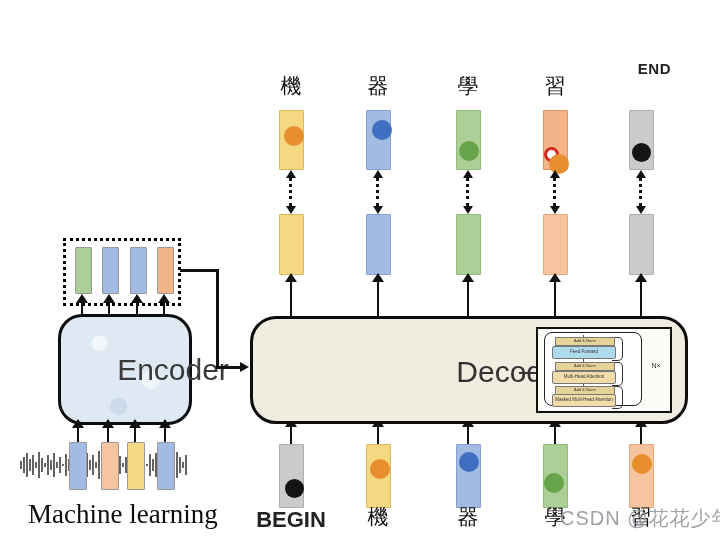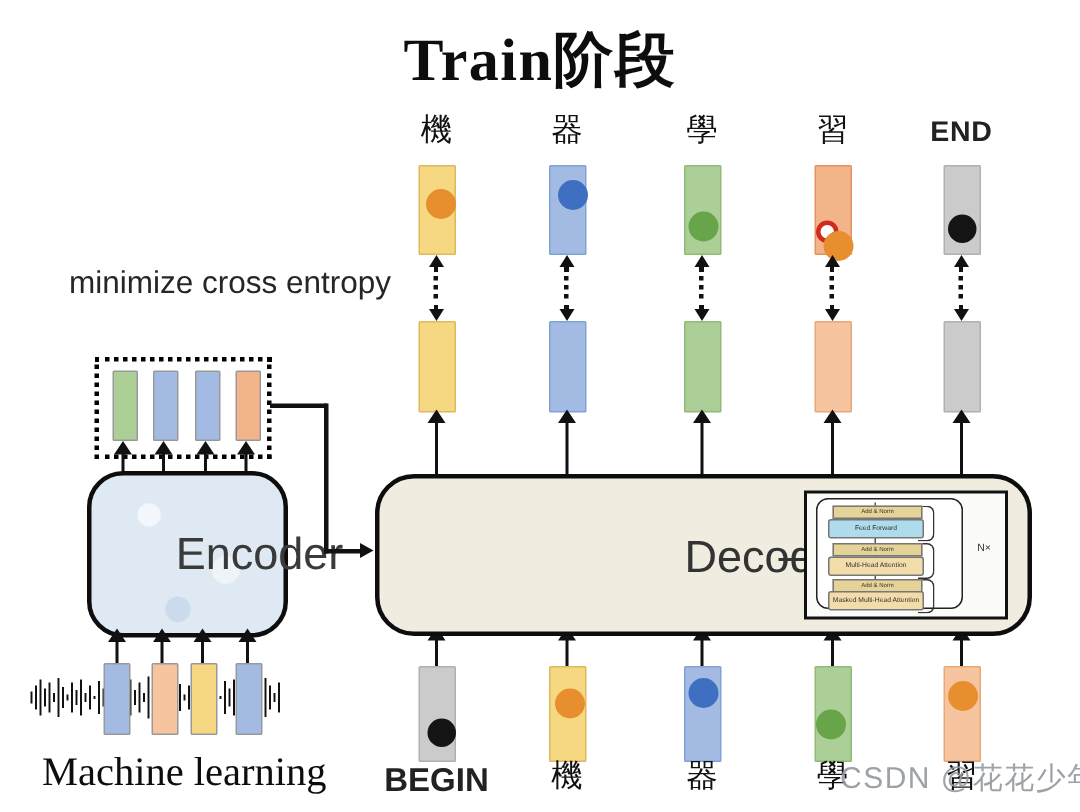--- a/index.html
+++ b/index.html
@@ -47,21 +47,21 @@
   .hline{position:absolute;background:#111;height:2.5px;}
   .vline{position:absolute;background:#111;width:2.5px;}
   .rhead{position:absolute;width:0;height:0;border-left:9px solid #111;
          border-top:5.5px solid transparent;border-bottom:5.5px solid transparent;}
 
   
   .col{position:absolute;top:0;height:541px;width:25px;}
   .c0{left:279px}.c1{left:366px}.c2{left:456px}.c3{left:543px}.c4{left:629px}
   .lbl-target{position:absolute;top:72px;left:-18px;width:60px;text-align:center;
               font-family:"Liberation Serif","DejaVu Serif",serif;font-size:21px;color:#111;}
-  .lbl-end{font-family:"Liberation Sans","DejaVu Sans",sans-serif;font-size:19px;font-weight:700;top:78px;letter-spacing:.5px;color:#222;}
+  .lbl-end{font-family:"Liberation Sans","DejaVu Sans",sans-serif;font-size:15px;font-weight:700;top:60px;letter-spacing:.5px;color:#222;text-align:right;}
   .bar.target{top:110px;height:58px;left:0;}
   .col .dotarrow{top:170px;height:44px;left:5px;}
   .bar.mid{top:214px;height:59px;left:0;}
   .varrow.out-dec{top:273px;height:44px;left:6px;}
   .varrow.into-dec{top:418px;height:27px;left:6px;}
   .bar.input{top:444px;height:62px;left:0;}
   .lbl-input{position:absolute;top:503px;left:-23px;width:70px;text-align:center;
              font-family:"Liberation Serif","DejaVu Serif",serif;font-size:21px;color:#111;}
   .lbl-begin{font-family:"Liberation Sans","DejaVu Sans",sans-serif;font-size:22px;font-weight:700;top:507px;color:#222;}
 
@@ -100,23 +100,21 @@
   .nx{position:absolute;left:106px;top:33px;width:24px;text-align:center;font-size:7px;color:#333;}
 
   .watermark{position:absolute;left:560px;top:505px;width:160px;font-size:20px;
              color:rgba(148,152,158,.9);letter-spacing:1px;white-space:nowrap;}
 </style>
 </head>
 <body>
 
 <div class="canvas">
 
-  <div class="title">Train阶段</div>
-
-  <div class="loss-text">minimize cross entropy</div>
+
 
   <div class="col c0">
     <div class="lbl-target">機</div>
     <div class="bar target bar-yellow">
       <span class="dot dot-orange" style="left:4px;top:15px;"></span>
     </div>
     <div class="dotarrow" style="height:44px;top:170px;">
         <i class="head-up"></i>
         <i class="shaft"></i>
         <i class="head-down"></i>

